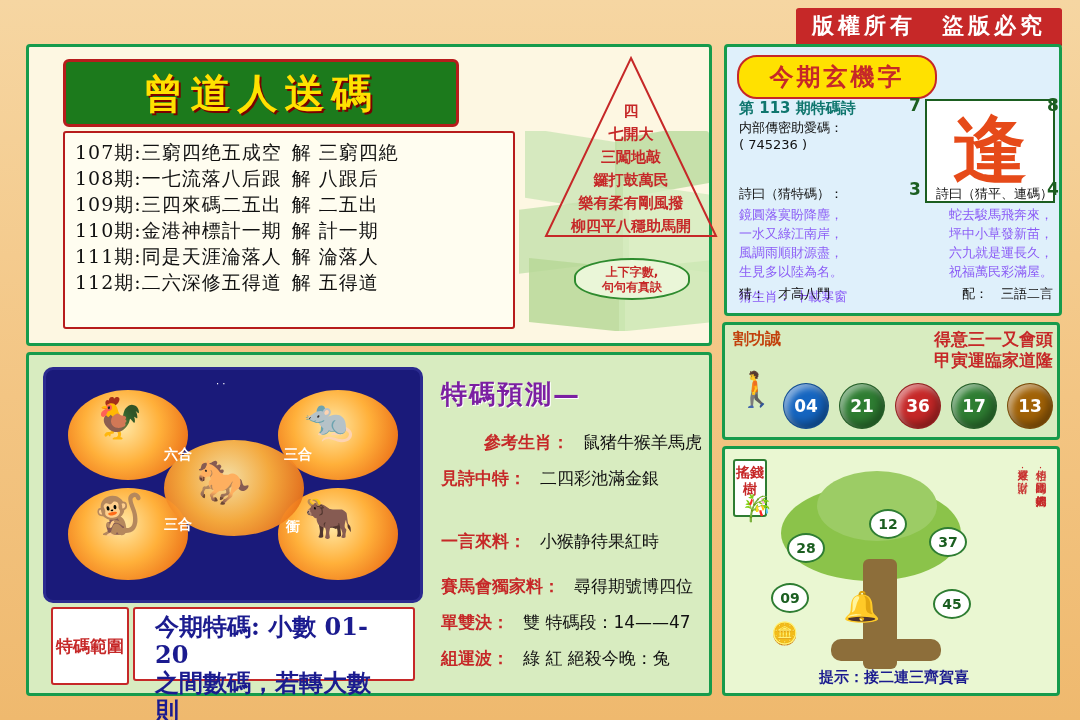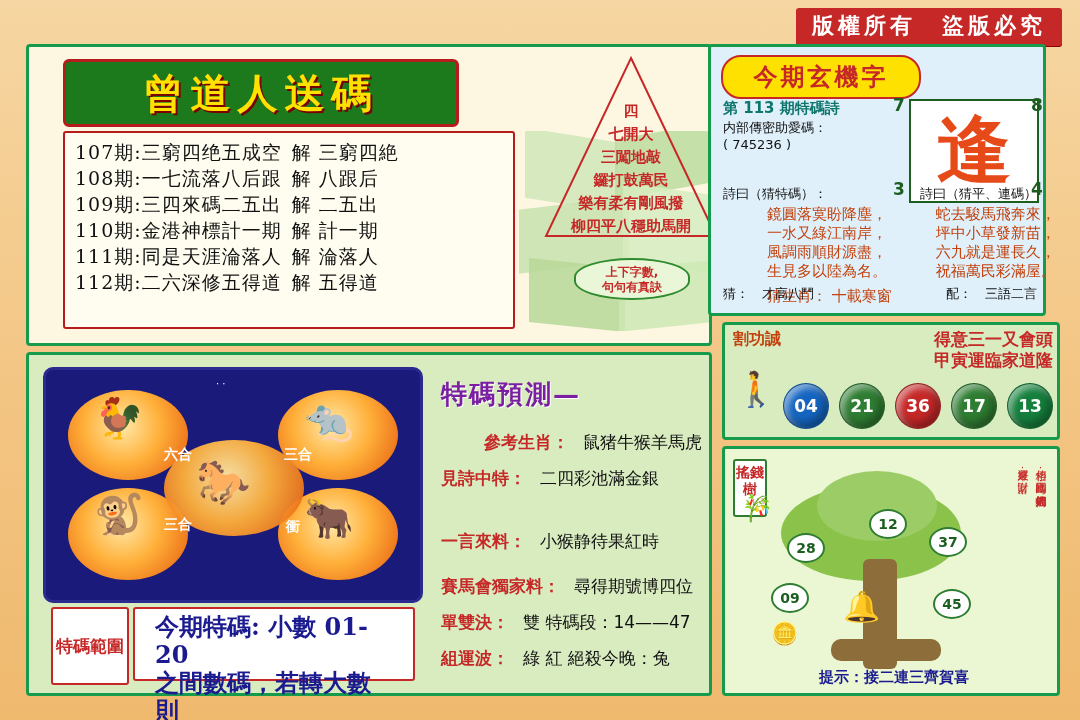--- a/index.html
+++ b/index.html
@@ -67,21 +67,21 @@
   }
   .tri-note{
     position:absolute;left:574px;top:258px;width:116px;height:42px;
     background:#eaf6d8;border:2px solid #2e8b2e;border-radius:50%/45%;
     color:#c62828;font-size:12px;line-height:15px;text-align:center;
     padding-top:5px;box-sizing:border-box;font-weight:bold;
   }
 
   
   #p-xuanji{
-    left:708px;top:44px;width:338px;height:272px;
+    left:724px;top:44px;width:338px;height:272px;
     background:#dff0fb;border:3px solid #169b4c;border-radius:4px;
   }
   .xj-title{
     position:absolute;left:10px;top:8px;width:196px;height:40px;
     background:#ffe100;border:2px solid #c62828;border-radius:20px;
     display:flex;align-items:center;justify-content:center;
   }
   .xj-title span{color:#c62828;font-size:24px;font-weight:bold;letter-spacing:3px;
     font-family:"DejaVu Serif","Liberation Serif",serif;}
   .xj-sub{position:absolute;left:12px;top:52px;font-size:15px;color:#0f766e;font-weight:bold;}
@@ -96,21 +96,21 @@
     display:flex;align-items:center;justify-content:center;
     color:#e64a19;font-size:74px;font-weight:bold;
     font-family:"DejaVu Serif","Liberation Serif",serif;
   }
   .cnum{position:absolute;color:#1b5e20;font-size:17px;font-weight:bold;}
   .xj-row{position:absolute;left:12px;top:138px;width:314px;}
   .poem2col{
     position:absolute;left:12px;top:158px;width:314px;
     display:flex;justify-content:space-between;
   }
-  .poem2col .col{font-size:15px;line-height:19px;color:#c2410c;white-space:nowrap;margin-left:44px;}
+  .poem2col .col{font-size:13px;line-height:19px;color:#8b5cf6;white-space:nowrap;}
   .xj-foot{position:absolute;left:12px;top:238px;width:314px;display:flex;justify-content:space-between;
     font-size:13px;color:#111;}
 
   
   #p-forecast{
     left:26px;top:352px;width:686px;height:344px;
     background:#d8ecc0;border:3px solid #169b4c;border-radius:4px;
   }
   .zodiac-box{
     position:absolute;left:14px;top:12px;width:374px;height:230px;
@@ -364,21 +364,21 @@
     <div class="balls-head">
       <div>得意三一又會頭</div>
       <div>甲寅運臨家道隆</div>
     </div>
     <div class="man">🚶</div>
 
     <div class="ball" style="left:58px;background:#1565c0;">04</div>
     <div class="ball" style="left:114px;background:#2e7d32;">21</div>
     <div class="ball" style="left:170px;background:#c62828;">36</div>
     <div class="ball" style="left:226px;background:#2e7d32;">17</div>
-    <div class="ball" style="left:282px;background:#15803d;">13</div>
+    <div class="ball" style="left:282px;background:#a16207;">13</div>
   </div>
 
   <div class="panel" id="p-tree">
     <div class="tree-tag">搖錢樹</div>
 
     <div class="tree-right">
       <span class="vtxt">來好運‧財富…‧</span>
       <span class="vtxt">相傳‧三國時期‧人們把搖錢樹</span>
     </div>
 

